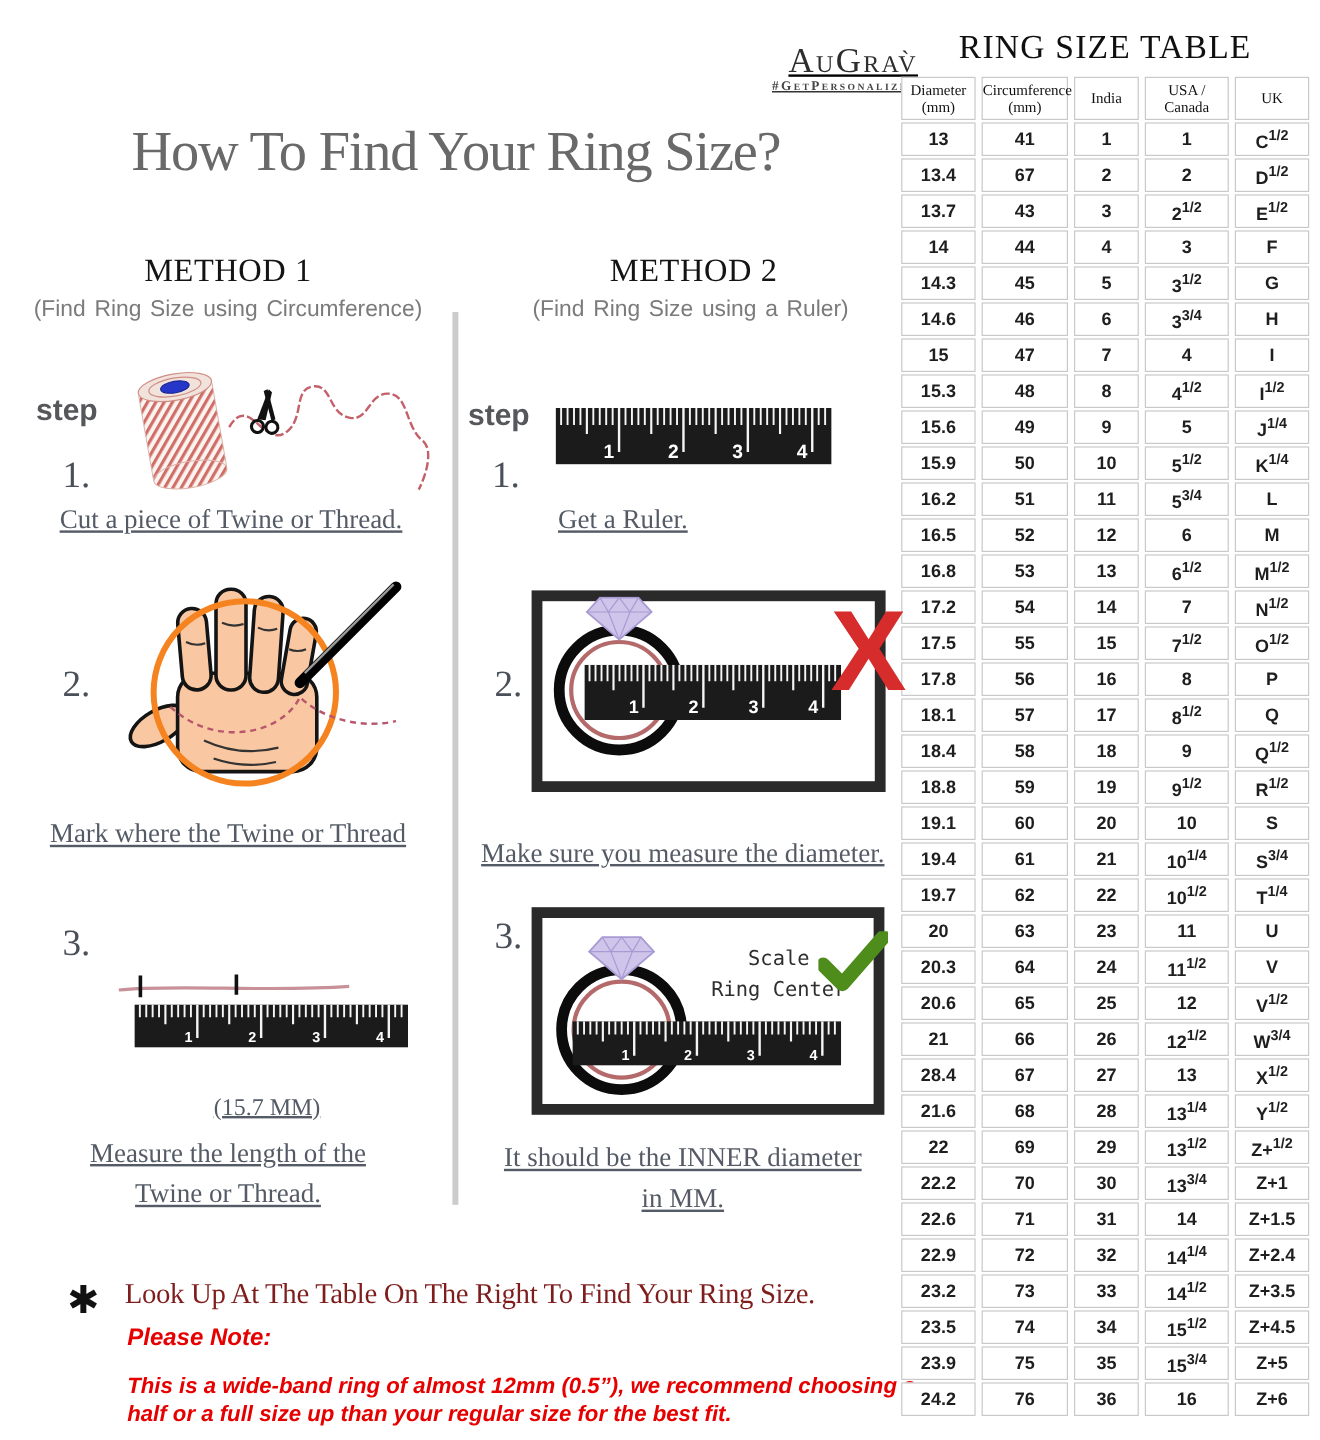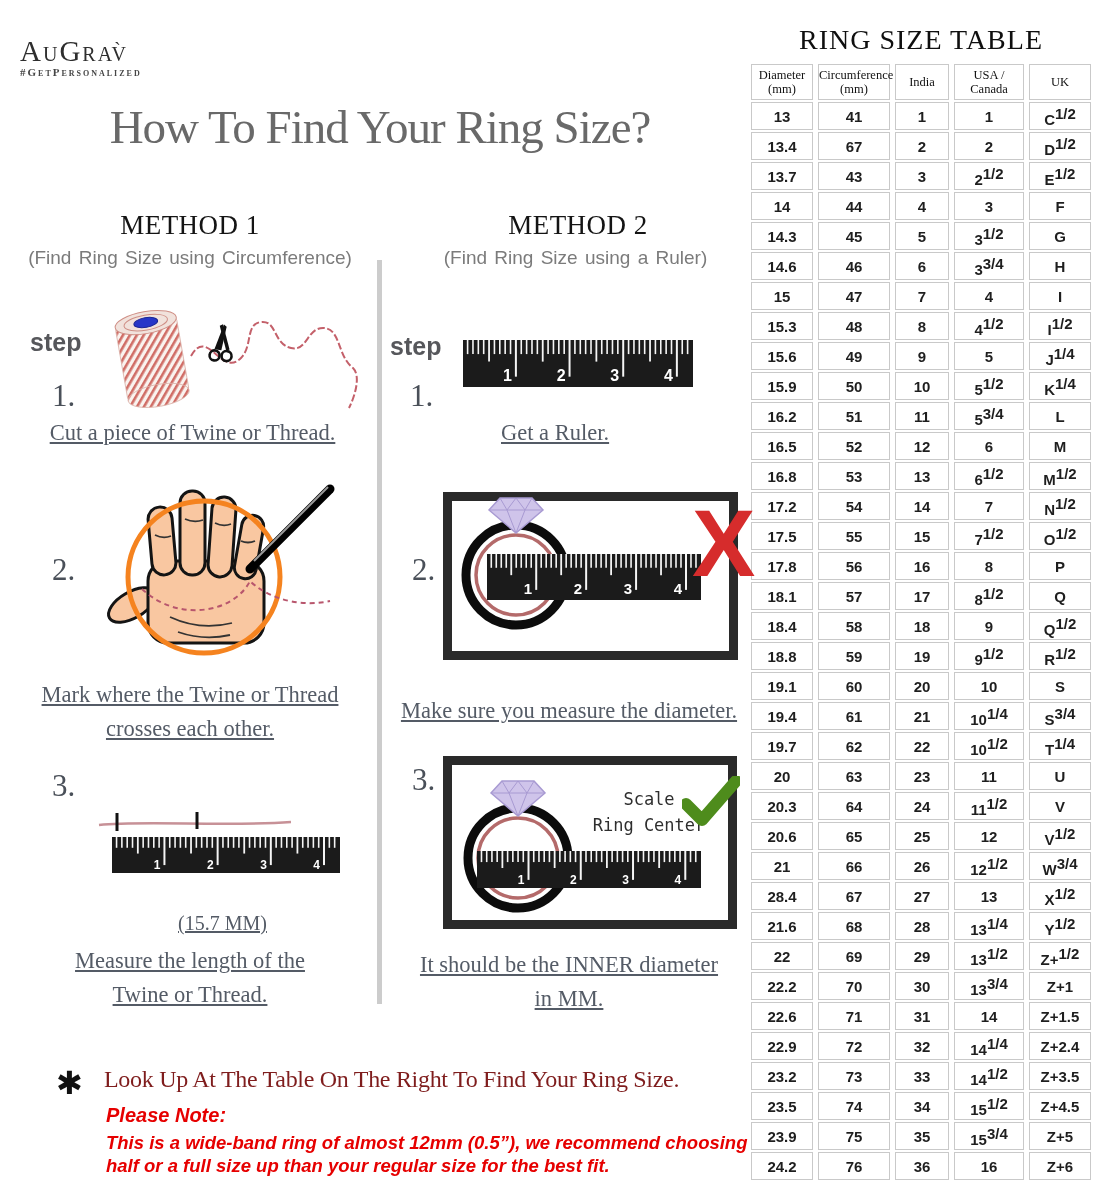--- a/index.html
+++ b/index.html
@@ -1,21 +1,21 @@
 <!DOCTYPE html>
 <html><head>
 <meta charset="utf-8">
 <style>
   html,body{margin:0;padding:0;background:#fff;}
   .canvas{position:relative;width:1100px;height:1200px;background:#ffffff;
           font-family:"Liberation Serif",serif;overflow:hidden;}
   .abs{position:absolute;}
 
   
-  #logo{left:20px;top:36px;width:745px;text-align:left;}
+  #logo{left:20px;top:36px;width:745px;text-align:right;text-decoration:underline;}
   .logo-name{font-size:29px;font-variant:small-caps;letter-spacing:2px;color:#2e2e2e;line-height:30px;}
   .logo-tag{font-size:11px;font-variant:small-caps;font-weight:bold;letter-spacing:2px;color:#454545;}
   #main-title{left:10px;top:100px;width:740px;text-align:center;font-size:47px;color:#696969;letter-spacing:-1px;}
 
   
   .method-heading{top:210px;font-size:27px;color:#141414;text-align:center;letter-spacing:.5px;}
   #m1-heading{left:0;width:380px;}
   #m2-heading{left:398px;width:360px;}
   .method-sub{top:247px;font-family:"Liberation Sans",sans-serif;font-size:19px;color:#7b7b7b;text-align:center;word-spacing:2px;}
   #m1-sub{left:0;width:380px;}
@@ -28,21 +28,21 @@
   #m2-step-label{left:390px;top:332px;}
   .step-num{font-size:31px;color:#4a5059;}
   #m1-num1{left:52px;top:378px;} #m1-num2{left:52px;top:552px;} #m1-num3{left:52px;top:768px;}
   #m2-num1{left:410px;top:378px;} #m2-num2{left:412px;top:552px;} #m2-num3{left:412px;top:762px;}
 
   .caption{font-size:22.5px;color:#545b66;text-align:center;line-height:34px;text-decoration:underline;}
   #m1-cap1{left:15px;top:416px;width:355px;}
   #m1-cap2{left:10px;top:678px;width:360px;}
   #m1-meas{left:110px;top:906px;width:225px;font-size:20px;}
   #m1-cap3{left:10px;top:944px;width:360px;}
-  #m2-cap1{left:465px;top:416px;width:220px;text-align:left;margin-left:36px;}
+  #m2-cap1{left:465px;top:416px;width:220px;text-align:left;}
   #m2-cap2{left:388px;top:676px;width:362px;margin-top:18px;}
   #m2-meas{left:572px;top:894px;width:155px;font-size:19px;}
   #m2-cap3{left:388px;top:948px;width:362px;}
 
   
   #spool{left:103px;top:298px;}
   #hand{left:92px;top:477px;}
   #threadline{left:95px;top:810px;}
   .frame{border:9px solid #2a2a2a;background:#fff;box-sizing:border-box;z-index:1;}
   #frame2{left:443px;top:492px;width:295px;height:168px;}
@@ -56,31 +56,31 @@
          font-size:95px;line-height:95px;color:#d62c2c;z-index:4;}
   #scale-note{left:563px;top:786px;width:172px;font-family:"DejaVu Sans Mono",monospace;
               font-size:17px;line-height:26px;color:#2e2e2e;text-align:center;z-index:2;}
   #check{left:682px;top:776px;z-index:3;}
 
   
   #footer-ast{left:56px;top:1064px;font-size:32px;color:#111;}
   #footer-lookup{left:104px;top:1066px;font-size:24px;letter-spacing:-.3px;color:#7f1d1d;}
   #note{left:106px;top:1104px;font-family:"Liberation Sans",sans-serif;font-style:italic;
         font-weight:bold;color:#e60000;font-size:18.5px;line-height:23px;}
-  #note .nt{font-size:20px;margin-bottom:4px;}
+  #note .nt{font-size:20px;margin-bottom:16px;}
 
   
   #table-title{left:745px;top:24px;width:352px;text-align:center;font-size:28px;color:#0f0f0f;letter-spacing:1px;}
   #ringtable{left:746px;top:62px;border-collapse:separate;border-spacing:5px 2px;table-layout:fixed;width:350px;}
   #ringtable th{border:1px solid #c9c9c9;background:#fff;font-weight:normal;font-size:12.5px;
                 line-height:14px;height:34px;text-align:center;vertical-align:middle;padding:0;color:#111;}
   #ringtable th span{display:block;}
   #ringtable td{border:1px solid #c9c9c9;background:#fff;font-family:"Liberation Sans",sans-serif;
                 font-weight:bold;font-size:15px;color:#1e1e1e;text-align:center;height:26px;padding:0;}
-  #ringtable td sup{font-size:15px;}
+  #ringtable td sup{font-size:12px;}
 </style>
 </head>
 <body>
 
 <div class="canvas">
 
   <svg width="0" height="0" style="position:absolute" aria-hidden="true">
     <defs>
       <pattern id="twinepat" width="6" height="6" patternUnits="userSpaceOnUse" patternTransform="rotate(40)">
         <rect width="6" height="6" fill="#faf3ef"></rect>
@@ -151,21 +151,20 @@
     </g>
     <circle cx="112" cy="100" r="76" fill="none" stroke="#f5831f" stroke-width="5"></circle>
     <path d="M50,112 C86,146 142,136 158,104 C170,116 200,132 238,124" stroke="#b8566d" stroke-width="2" stroke-dasharray="5,4" fill="none"></path>
     <g>
       <line x1="238" y1="12" x2="158" y2="92" stroke="#000" stroke-width="9" stroke-linecap="round"></line>
       <line x1="236" y1="10" x2="162" y2="84" stroke="#9a9a9a" stroke-width="2"></line>
     </g>
   </svg>
   <div class="abs caption" id="m1-cap2">
     <div>Mark where the Twine or Thread</div>
-    <div>crosses each other.</div>
   </div>
 
   <div class="abs step-num" id="m1-num3">3.</div>
   <svg class="abs" id="threadline" width="200" height="26" viewBox="0 0 200 26">
     <path d="M4,15 C50,10 130,17 196,12" stroke="#c79197" stroke-width="2.6" fill="none"></path>
     <line x1="22" y1="3" x2="22" y2="21" stroke="#111" stroke-width="3"></line>
     <line x1="102" y1="2" x2="102" y2="19" stroke="#111" stroke-width="3"></line>
   </svg>
   <svg class="abs rulersvg" id="ruler-d" width="228" height="36">
       <rect width="228" height="36" fill="#1b1b1b"></rect>

